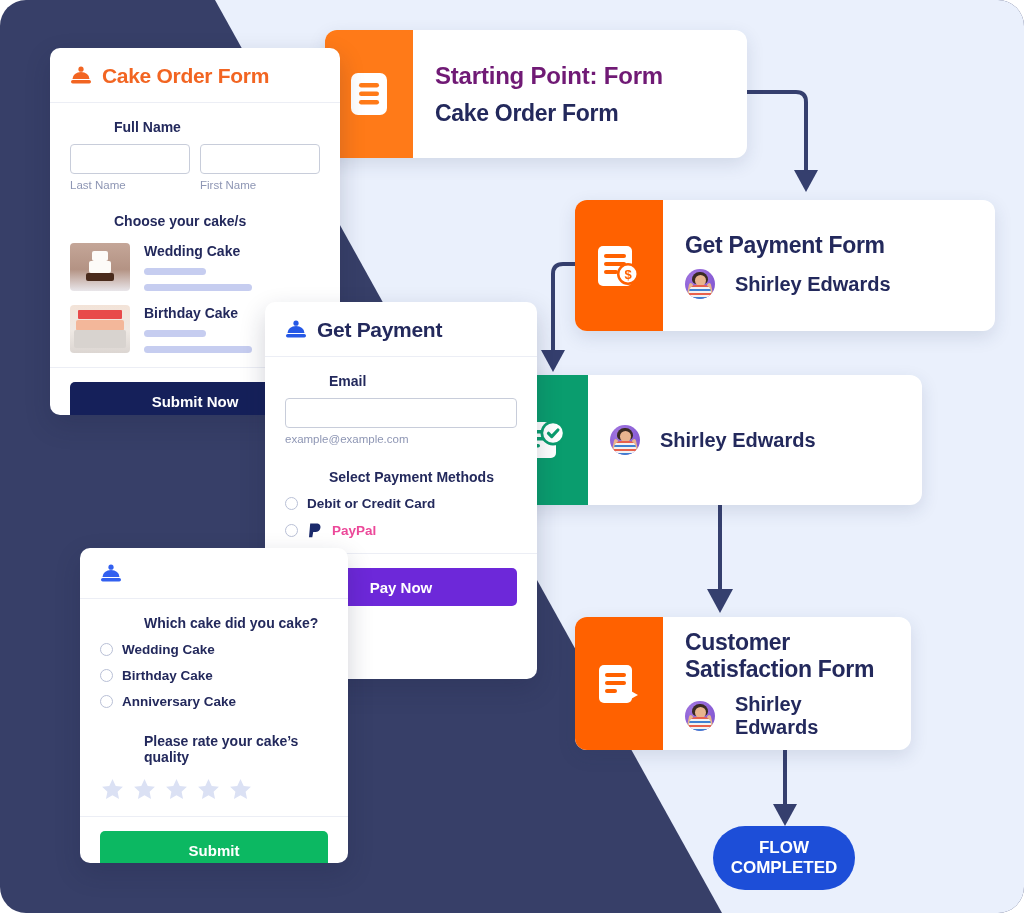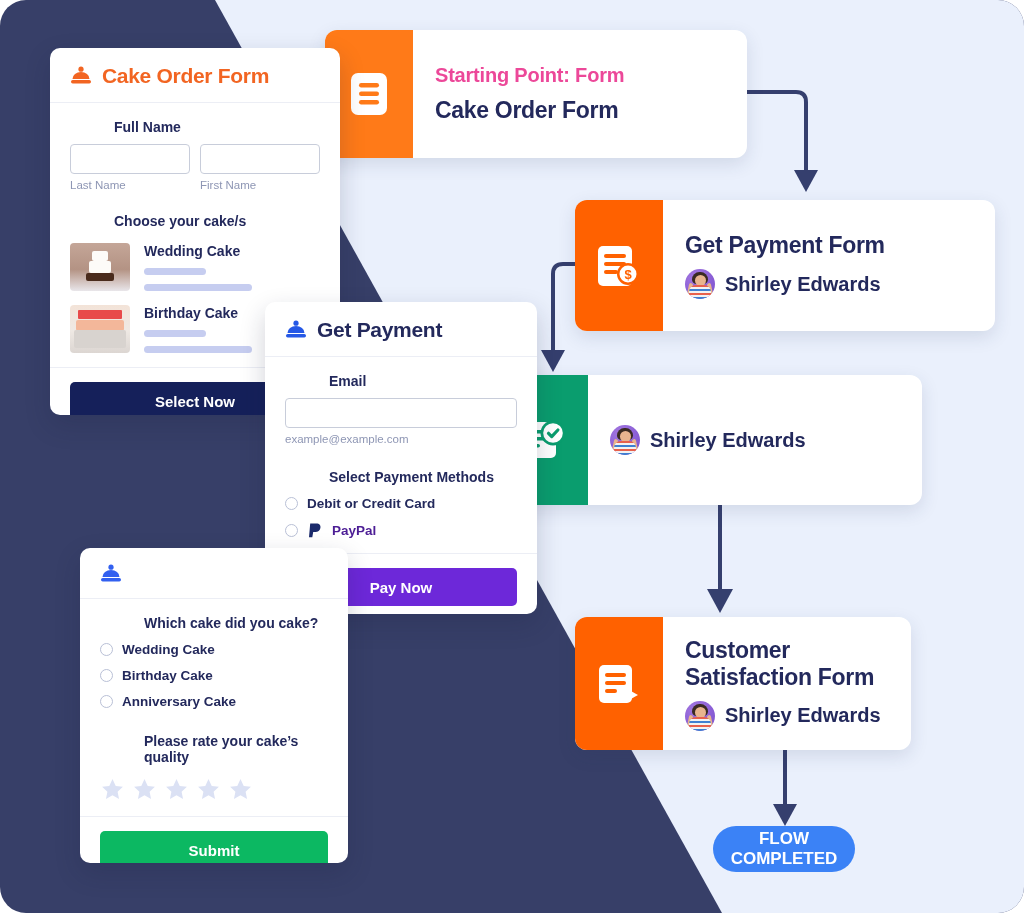--- a/index.html
+++ b/index.html
@@ -36,26 +36,26 @@
     flex: 0 0 88px;
     display: flex; align-items: center; justify-content: center;
   }
   .flow-body {
     flex: 1 1 auto;
     display: flex; flex-direction: column; justify-content: center;
     padding: 0 22px;
     gap: 10px;
   }
   .flow-eyebrow {
-    font-size: 20px; font-weight: bold; color: #ec4899; letter-spacing: -0.2px;
+    font-size: 24px; font-weight: bold; color: #701a75; letter-spacing: -0.2px;
   }
   .flow-title {
     font-size: 23px; font-weight: bold; color: #23295c; letter-spacing: -0.3px;
   }
-  .flow-user { display: flex; align-items: center; gap: 10px; }
+  .flow-user { display: flex; align-items: center; gap: 20px; }
   .flow-user-name { font-size: 20px; font-weight: bold; color: #23295c; }
 
   
   .avatar {
     position: relative;
     width: 30px; height: 30px; border-radius: 50%;
     background: radial-gradient(circle at 35% 28%, #a579e0 0%, #8b5fd6 55%, #7a4fc9 100%);
     overflow: hidden;
     flex: 0 0 30px;
   }
@@ -242,21 +242,21 @@
             <span class="face"></span>
           <span class="armL"></span>
             <span class="armR"></span>
             <span class="body"></span>
         </span>
         <span class="flow-user-name">Shirley Edwards</span>
       </div>
     </div>
   </div>
 
-  <div class="pill" style="left:713px; top:826px; width:142px; height:46px; background:#3b82f6; font-size:17px; flex-direction:column; line-height:1.15;">
+  <div class="pill" style="left:713px; top:826px; width:142px; height:64px; background:#1d4ed8; font-size:17px; flex-direction:column; line-height:1.15;">
     <span>FLOW</span>
     <span>COMPLETED</span>
   </div>
 
   <div class="mock" style="left:50px; top:48px; width:290px; height:367px;">
     <div class="mock-head">
       <svg width="22" height="20" viewBox="0 0 22 20">
         <circle cx="11" cy="3.2" r="2.6" fill="#f26522"></circle>
         <path d="M2.5 13 a8.5 7 0 0 1 17 0 z" fill="#f26522"></path>
         <rect x="1" y="14" width="20" height="3.4" rx="1.7" fill="#f26522"></rect>
@@ -297,25 +297,25 @@
           <span style="position:absolute;left:4px;top:25px;right:4px;height:18px;background:#d8d3cf;border-radius:2px;display:block;"></span>
         </span>
         <div style="flex:1;">
           <div class="cake-name">Birthday Cake</div>
           <div class="bar" style="width:62px;"></div>
           <div class="bar" style="width:108px;"></div>
         </div>
       </div>
     </div>
     <div class="mock-foot">
-      <button class="btn" style="background:#15205a;">Select Now</button>
-    </div>
-  </div>
-
-  <div class="mock" style="left:265px; top:302px; width:272px; height:312px;">
+      <button class="btn" style="background:#15205a;">Submit Now</button>
+    </div>
+  </div>
+
+  <div class="mock" style="left:265px; top:302px; width:272px; height:377px;">
     <div class="mock-head">
       <svg width="22" height="20" viewBox="0 0 22 20">
         <circle cx="11" cy="3.2" r="2.6" fill="#2558e6"></circle>
         <path d="M2.5 13 a8.5 7 0 0 1 17 0 z" fill="#2558e6"></path>
         <rect x="1" y="14" width="20" height="3.4" rx="1.7" fill="#2558e6"></rect>
       </svg>
       <span class="mock-head-title" style="color:#23295c;">Get Payment</span>
     </div>
     <div class="mock-body">
       <div class="fld-label">Email</div>
@@ -329,21 +329,21 @@
         <span class="radio-lbl">Debit or Credit Card</span>
       </div>
 
       <div class="radio-row">
         <span class="radio"></span>
         <svg width="16" height="17" viewBox="0 0 16 17">
           <path d="M3.2 1.5 h6.1 c3.3 0 4.6 1.9 4.1 4.5 c-0.5 2.6 -2.4 3.9 -5.1 3.9 H6.2 l-0.9 5.3 H2.0 z" fill="#1b2a6b"></path>
           <path d="M5.6 4.0 h4.4 c2.3 0 3.1 1.3 2.7 3.1 c-0.4 1.8 -1.7 2.7 -3.6 2.7 H7.6 l-0.7 4.2 H4.5 z" fill="#1b9ae0" opacity="0.0"></path>
         </svg>
         <span class="radio-lbl" style="display:flex;">
-          <span style="color:#4c1d95;">PayPal</span>
+          <span style="color:#ec4899;">PayPal</span>
         </span>
       </div>
     </div>
     <div class="mock-foot">
       <button class="btn" style="background:#6d28d9;">Pay Now</button>
     </div>
   </div>
 
   <div class="mock" style="left:80px; top:548px; width:268px; height:315px;">
     <div class="mock-head">

